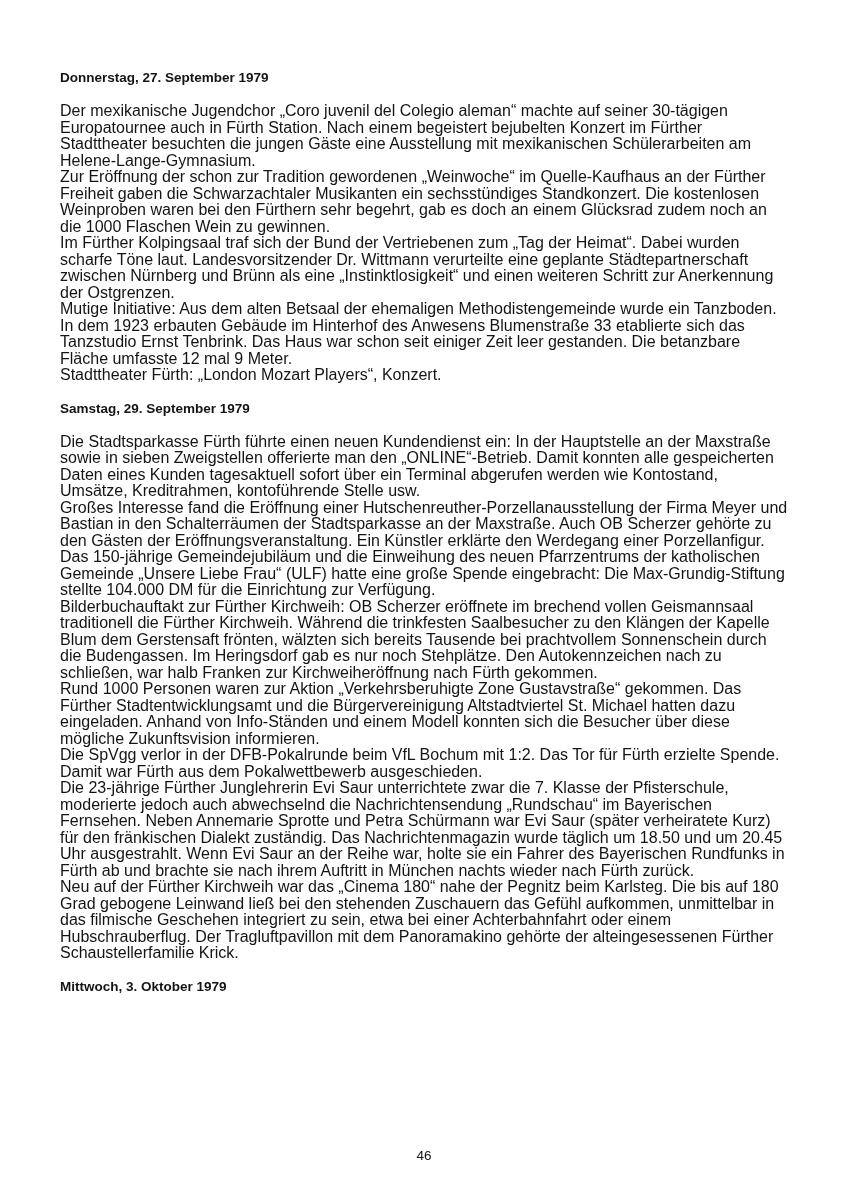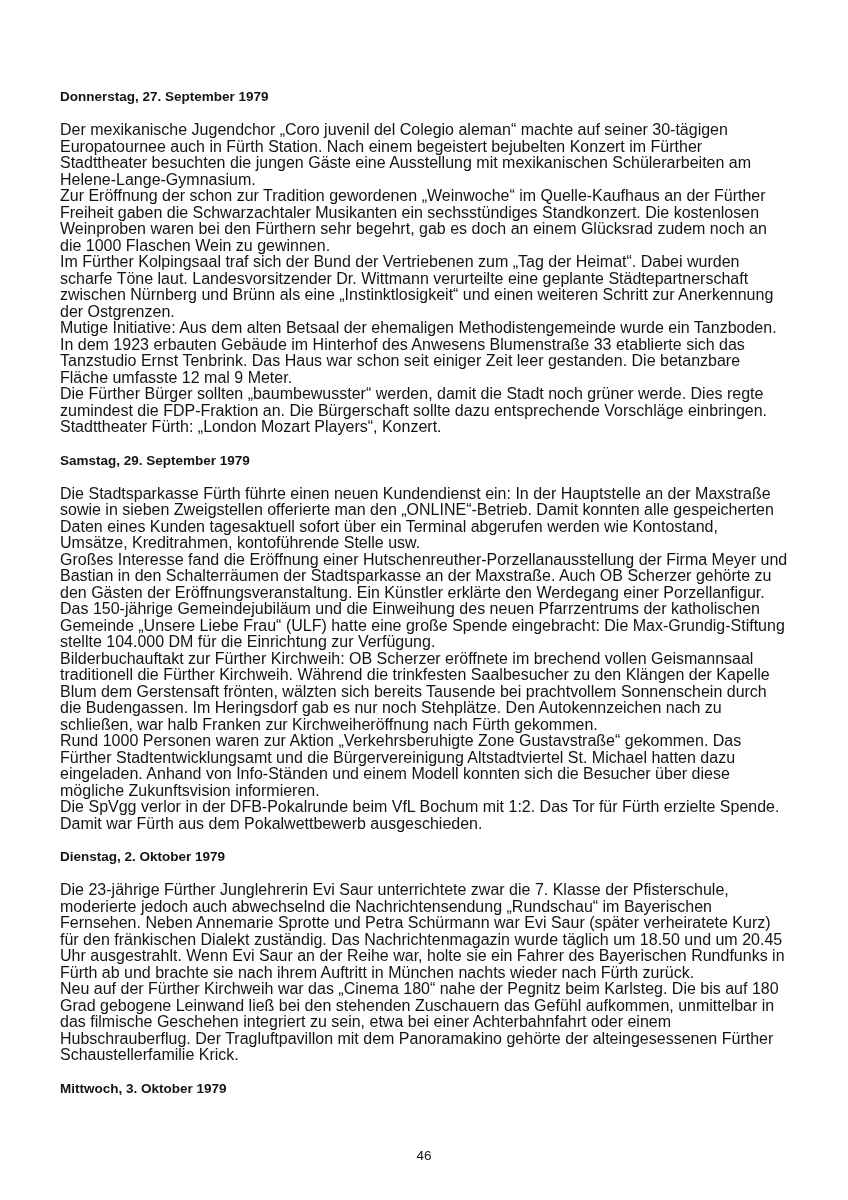--- a/index.html
+++ b/index.html
@@ -11,21 +11,21 @@
     width: 848px;
     height: 1200px;
     position: relative;
     overflow: hidden;
     font-family: "Liberation Sans", "DejaVu Sans", sans-serif;
     color: #141414;
   }
   .page {
     position: absolute;
     inset: 0;
-    padding: 89px 60px 0 60px;
+    padding: 70px 60px 0 60px;
     box-sizing: border-box;
   }
   .section h2 {
     font-size: 13.5px;
     line-height: 16.5px;
     font-weight: 700;
     margin: 17px 0 16.5px 0;
   }
   .section:first-child h2 {
     margin-top: 0;
@@ -53,39 +53,37 @@
 
   <div class="section">
     <h2>Donnerstag, 27. September 1979</h2>
     <p>Der mexikanische Jugendchor „Coro juvenil del Colegio aleman“ machte auf seiner 30-tägigen Europatournee auch in Fürth Station. Nach einem begeistert bejubelten Konzert im Fürther Stadttheater besuchten die jungen Gäste eine Ausstellung mit mexikanischen Schülerarbeiten am Helene-Lange-Gymnasium.</p>
     <p>Zur Eröffnung der schon zur Tradition gewordenen „Weinwoche“ im Quelle-Kaufhaus an der Fürther Freiheit gaben die Schwarzachtaler Musikanten ein sechsstündiges Standkonzert. Die kostenlosen Weinproben waren bei den Fürthern sehr begehrt, gab es doch an einem Glücksrad zudem noch an die 1000 Flaschen Wein zu gewinnen.</p>
     <p>Im Fürther Kolpingsaal traf sich der Bund der Vertriebenen zum „Tag der Heimat“. Dabei wurden scharfe Töne laut. Landesvorsitzender Dr. Wittmann verurteilte eine geplante Städtepartnerschaft zwischen Nürnberg und Brünn als eine „Instinktlosigkeit“ und einen weiteren Schritt zur Anerkennung der Ostgrenzen.</p>
   </div>
 
   <div class="section">
     <p>Mutige Initiative: Aus dem alten Betsaal der ehemaligen Methodistengemeinde wurde ein Tanzboden. In dem 1923 erbauten Gebäude im Hinterhof des Anwesens Blumenstraße 33 etablierte sich das Tanzstudio Ernst Tenbrink. Das Haus war schon seit einiger Zeit leer gestanden. Die betanzbare Fläche umfasste 12 mal 9 Meter.</p>
-    <p>Die Fürther Bürger sollten „baumbewusster“ werden, damit die Stadt noch grüner werde. Dies regte zumindest die FDP-Fraktion an. Die Bürgerschaft sollte dazu entsprechende Vorschläge einbringen.</p>
     <p>Stadttheater Fürth: „London Mozart Players“, Konzert.</p>
   </div>
 
   <div class="section">
     <h2>Samstag, 29. September 1979</h2>
     <p>Die Stadtsparkasse Fürth führte einen neuen Kundendienst ein: In der Hauptstelle an der Maxstraße sowie in sieben Zweigstellen offerierte man den „ONLINE“-Betrieb. Damit konnten alle gespeicherten Daten eines Kunden tagesaktuell sofort über ein Terminal abgerufen werden wie Kontostand, Umsätze, Kreditrahmen, kontoführende Stelle usw.</p>
     <p>Großes Interesse fand die Eröffnung einer Hutschenreuther-Porzellanausstellung der Firma Meyer und Bastian in den Schalterräumen der Stadtsparkasse an der Maxstraße. Auch OB Scherzer gehörte zu den Gästen der Eröffnungsveranstaltung. Ein Künstler erklärte den Werdegang einer Porzellanfigur.</p>
     <p>Das 150-jährige Gemeindejubiläum und die Einweihung des neuen Pfarrzentrums der katholischen Gemeinde „Unsere Liebe Frau“ (ULF) hatte eine große Spende eingebracht: Die Max-Grundig-Stiftung stellte 104.000 DM für die Einrichtung zur Verfügung.</p>
   </div>
 
   <div class="section">
     <p>Bilderbuchauftakt zur Fürther Kirchweih: OB Scherzer eröffnete im brechend vollen Geismannsaal traditionell die Fürther Kirchweih. Während die trinkfesten Saalbesucher zu den Klängen der Kapelle Blum dem Gerstensaft frönten, wälzten sich bereits Tausende bei prachtvollem Sonnenschein durch die Budengassen. Im Heringsdorf gab es nur noch Stehplätze. Den Autokennzeichen nach zu schließen, war halb Franken zur Kirchweiheröffnung nach Fürth gekommen.</p>
     <p>Rund 1000 Personen waren zur Aktion „Verkehrsberuhigte Zone Gustavstraße“ gekommen. Das Fürther Stadtentwicklungsamt und die Bürgervereinigung Altstadtviertel St. Michael hatten dazu eingeladen. Anhand von Info-Ständen und einem Modell konnten sich die Besucher über diese mögliche Zukunftsvision informieren.</p>
     <p>Die SpVgg verlor in der DFB-Pokalrunde beim VfL Bochum mit 1:2. Das Tor für Fürth erzielte Spende. Damit war Fürth aus dem Pokalwettbewerb ausgeschieden.</p>
   </div>
 
   <div class="section">
-    <h2>Dienstag, 2. Oktober 1979</h2>
     <p>Die 23-jährige Fürther Junglehrerin Evi Saur unterrichtete zwar die 7. Klasse der Pfisterschule, moderierte jedoch auch abwechselnd die Nachrichtensendung „Rundschau“ im Bayerischen Fernsehen. Neben Annemarie Sprotte und Petra Schürmann war Evi Saur (später verheiratete Kurz) für den fränkischen Dialekt zuständig. Das Nachrichtenmagazin wurde täglich um 18.50 und um 20.45 Uhr ausgestrahlt. Wenn Evi Saur an der Reihe war, holte sie ein Fahrer des Bayerischen Rundfunks in Fürth ab und brachte sie nach ihrem Auftritt in München nachts wieder nach Fürth zurück.</p>
     <p>Neu auf der Fürther Kirchweih war das „Cinema 180“ nahe der Pegnitz beim Karlsteg. Die bis auf 180 Grad gebogene Leinwand ließ bei den stehenden Zuschauern das Gefühl aufkommen, unmittelbar in das filmische Geschehen integriert zu sein, etwa bei einer Achterbahnfahrt oder einem Hubschrauberflug. Der Tragluftpavillon mit dem Panoramakino gehörte der alteingesessenen Fürther Schaustellerfamilie Krick.</p>
   </div>
 
   <div class="section">
     <h2>Mittwoch, 3. Oktober 1979</h2>
   </div>
 
 </div>
 

